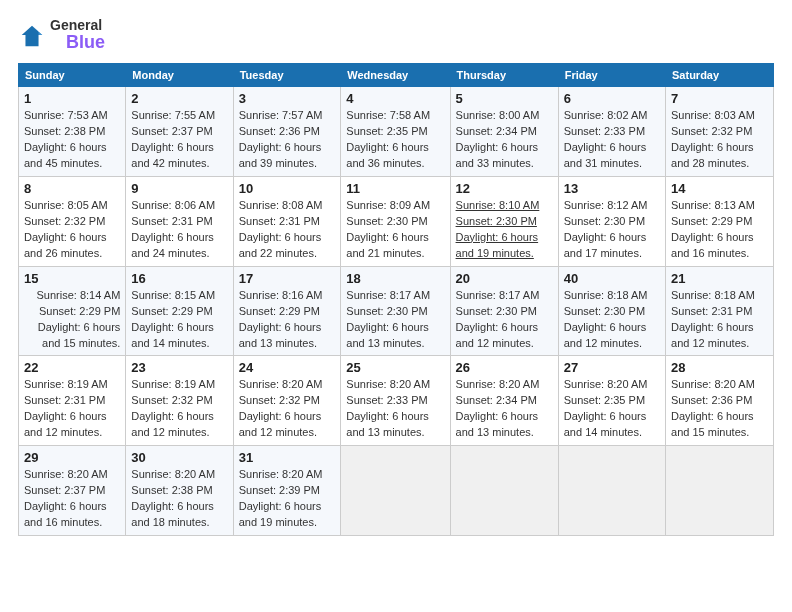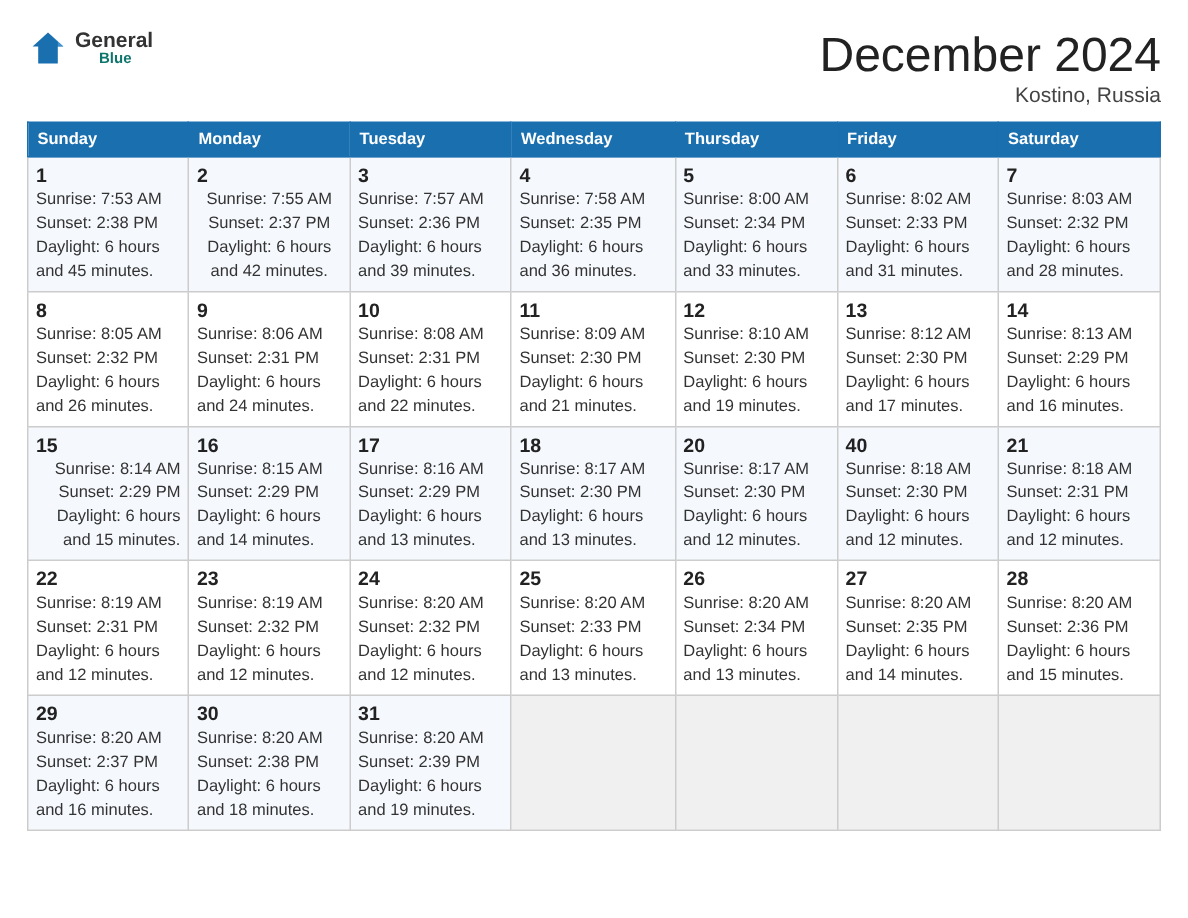--- a/index.html
+++ b/index.html
@@ -30,23 +30,23 @@
       display: flex;
       flex-direction: column;
       line-height: 1.1;
     }
     .logo-general {
       font-size: 14px;
       font-weight: bold;
       color: #333;
     }
     .logo-blue {
-      font-size: 10px;
+      font-size: 18px;
       font-weight: bold;
-      color: #0f766e;
+      color: #8b5cf6;
       padding-left: 16px;
     }
     .logo-icon {
       width: 28px;
       height: 28px;
     }
     .title-block {
       text-align: right;
     }
     .month-title {
@@ -109,24 +109,20 @@
   <div class="header">
     <div class="logo">
       <svg class="logo-icon" viewBox="0 0 30 30">
         <polygon points="15,4 26,14 22,14 22,26 8,26 8,14 4,14" fill="#1a6faf"></polygon>
         <polygon points="15,4 26,14 22,14 22,10" fill="#4fa3e0" opacity="0.7"></polygon>
       </svg>
       <div class="logo-text">
         <span class="logo-general">General</span>
         <span class="logo-blue">Blue</span>
       </div>
-    </div>
-    <div class="title-block">
-      <div class="month-title">December 2024</div>
-      <div class="location">Kostino, Russia</div>
     </div>
   </div>
 
   <table class="calendar">
     <thead>
       <tr>
         <th>Sunday</th>
         <th>Monday</th>
         <th>Tuesday</th>
         <th>Wednesday</th>
@@ -139,21 +135,21 @@
     <tr>
           <td>
             <span class="day-number">1</span>
             <div class="day-info" style="white-space: pre-line;">Sunrise: 7:53 AM
 Sunset: 2:38 PM
 Daylight: 6 hours
 and 45 minutes.</div>
           </td>
           <td>
             <span class="day-number">2</span>
-            <div class="day-info" style="white-space: pre-line; text-align: center;">Sunrise: 7:55 AM
+            <div class="day-info" style="white-space: pre-line;">Sunrise: 7:55 AM
 Sunset: 2:37 PM
 Daylight: 6 hours
 and 42 minutes.</div>
           </td>
           <td>
             <span class="day-number">3</span>
             <div class="day-info" style="white-space: pre-line;">Sunrise: 7:57 AM
 Sunset: 2:36 PM
 Daylight: 6 hours
 and 39 minutes.</div>
@@ -211,21 +207,21 @@
           </td>
           <td>
             <span class="day-number">11</span>
             <div class="day-info" style="white-space: pre-line;">Sunrise: 8:09 AM
 Sunset: 2:30 PM
 Daylight: 6 hours
 and 21 minutes.</div>
           </td>
           <td>
             <span class="day-number">12</span>
-            <div class="day-info" style="white-space: pre-line;">Sunrise: 8:10 AM
+            <div class="day-info" style="white-space: pre-line; text-decoration: underline;">Sunrise: 8:10 AM
 Sunset: 2:30 PM
 Daylight: 6 hours
 and 19 minutes.</div>
           </td>
           <td>
             <span class="day-number">13</span>
             <div class="day-info" style="white-space: pre-line;">Sunrise: 8:12 AM
 Sunset: 2:30 PM
 Daylight: 6 hours
 and 17 minutes.</div>

